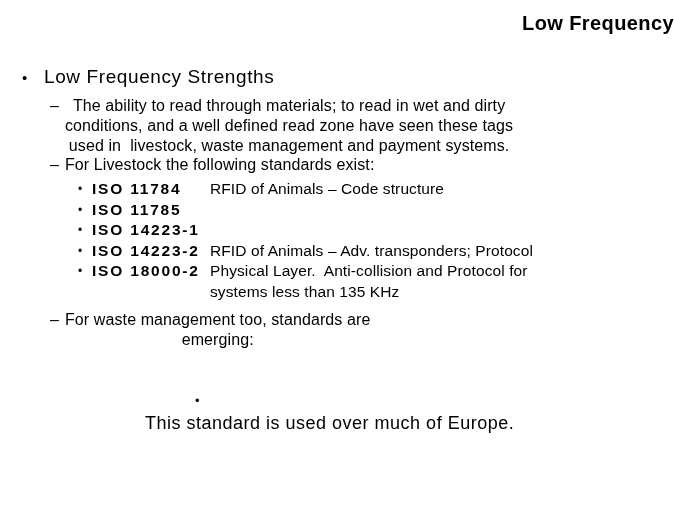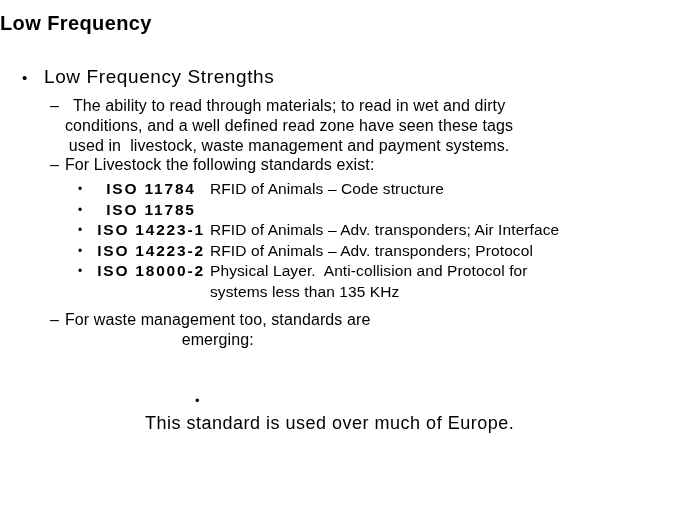--- a/index.html
+++ b/index.html
@@ -9,21 +9,21 @@
     color: #000000;
     font-family: "Liberation Sans", sans-serif;
     position: relative;
     overflow: hidden;
   }
   .slide { position: absolute; inset: 0; width: 674px; height: 506px; background: #ffffff; }
 
   .slide-title {
     position: absolute;
     top: 12px; left: 0; width: 100%;
-    text-align: left;
+    text-align: right;
     font-size: 20px; font-weight: bold;
     letter-spacing: 0.4px;
   }
 
   .row { position: absolute; display: flex; align-items: flex-start; }
 
   
   .l1 { top: 66px; left: 22px; font-size: 19px; letter-spacing: 0.6px; }
   .l1 .marker { width: 22px; font-size: 15px; line-height: 24px; }
 
@@ -31,21 +31,21 @@
   .l2 { left: 50px; font-size: 16px; line-height: 20px; letter-spacing: 0.1px; }
   .l2 .marker { width: 15px; }
   .l2 .text { white-space: pre-wrap; text-align: center; }
   .l2a { top: 96px; }
   .l2b { top: 155px; }
   .l2c { top: 310px; }
 
   
   .std { left: 78px; font-size: 15.5px; line-height: 20.5px; }
   .std .marker { width: 14px; font-size: 12px; line-height: 20.5px; }
-  .std .code { width: 118px; font-weight: bold; letter-spacing: 1.8px; white-space: nowrap; text-align: center; }
+  .std .code { width: 118px; font-weight: bold; letter-spacing: 1.8px; white-space: nowrap; }
   .std .desc { white-space: pre-wrap; letter-spacing: 0.1px; }
   .std1 { top: 179px; }
   .std2 { top: 200px; }
   .std3 { top: 220px; }
   .std4 { top: 241px; }
   .std5 { top: 261px; }
 
   
   .en { top: 389px; left: 195px; font-size: 19px; font-weight: bold; letter-spacing: 0.8px; }
   .en .marker { width: 20px; font-size: 13px; line-height: 24px; font-weight: normal; }
@@ -90,21 +90,20 @@
   </div>
 
   <div class="row std std2">
     <span class="marker">•</span>
     <span class="code">ISO 11785</span>
   </div>
 
   <div class="row std std3">
     <span class="marker">•</span>
     <span class="code">ISO 14223-1</span>
-    <span class="desc">RFID of Animals – Adv. transponders; Air Interface</span>
   </div>
 
   <div class="row std std4">
     <span class="marker">•</span>
     <span class="code">ISO 14223-2</span>
     <span class="desc">RFID of Animals – Adv. transponders; Protocol</span>
   </div>
 
   <div class="row std std5">
     <span class="marker">•</span>

